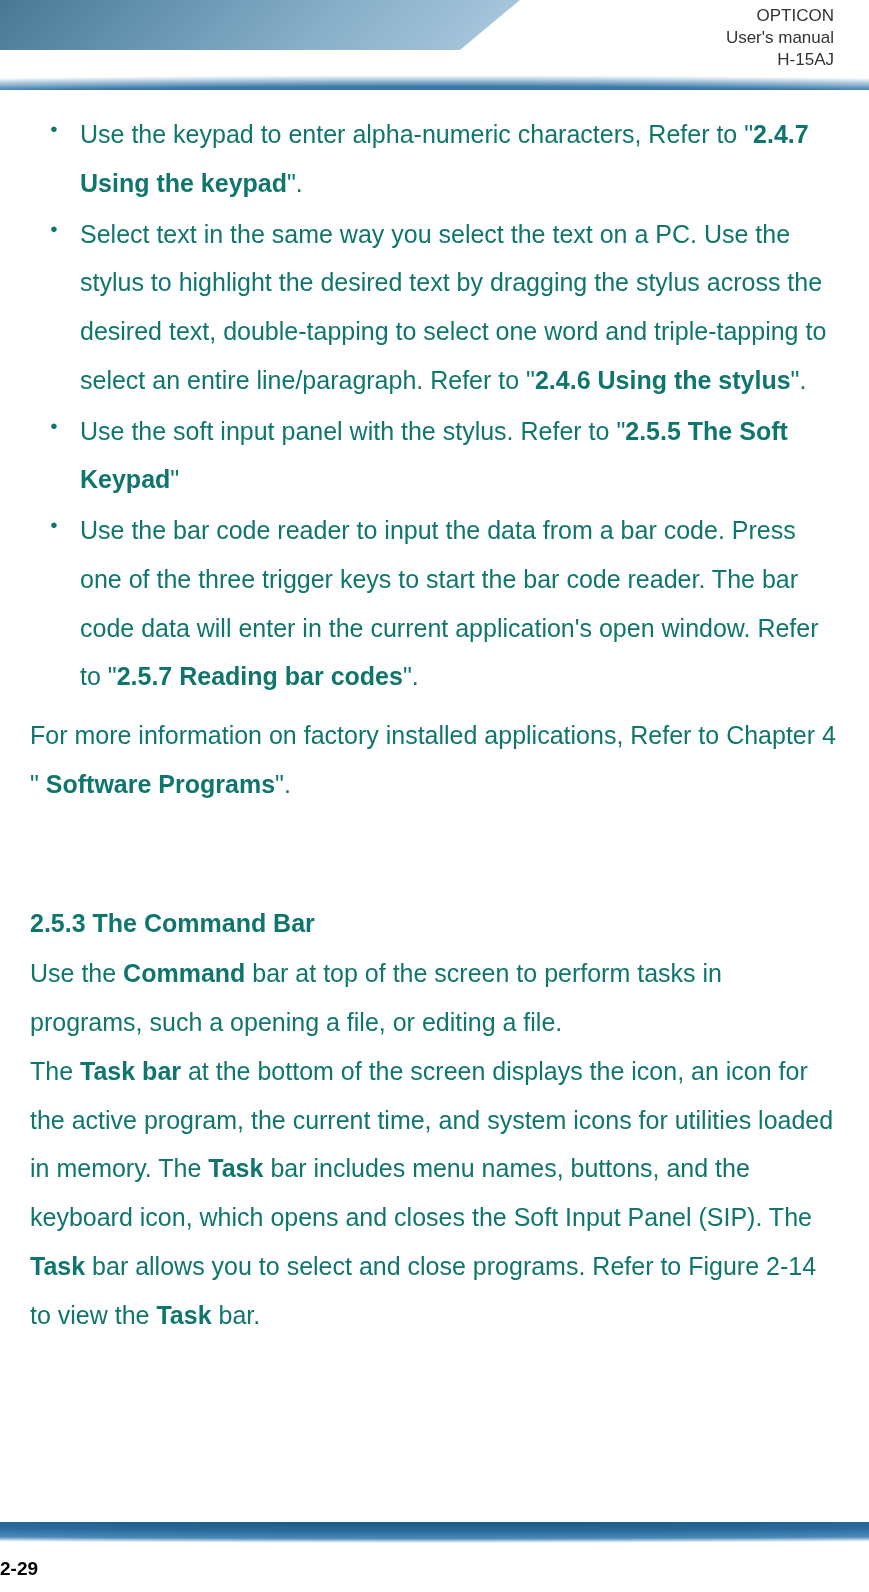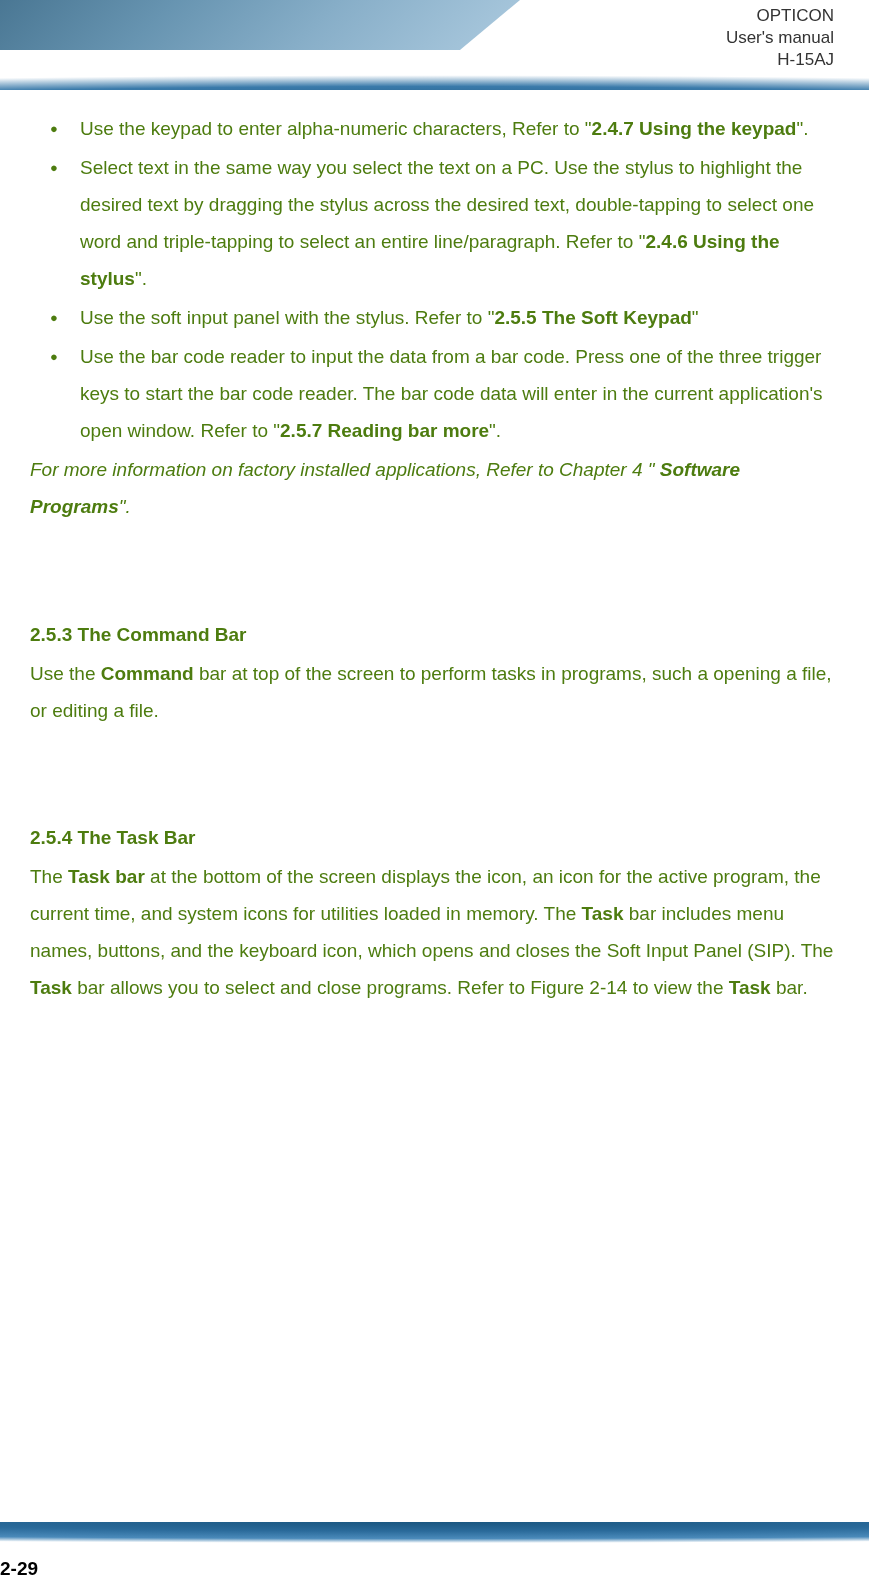--- a/index.html
+++ b/index.html
@@ -41,44 +41,43 @@
       position: absolute;
       top: 5px;
       right: 35px;
       text-align: right;
       font-size: 17px;
       color: #333;
       line-height: 1.3;
     }
     .content {
       padding: 15px 30px 0 30px;
-      font-size: 19px;
+      font-size: 25px;
       line-height: 1.95;
-      color: #4d7c0f;
+      color: #0f766e;
     }
     ul {
       list-style: none;
       padding-left: 0;
     }
     li {
       position: relative;
       padding-left: 50px;
       margin-bottom: 2px;
     }
     li::before {
       content: "●";
       position: absolute;
       left: 20px;
       top: 0;
       font-size: 13px;
       line-height: 2.9;
     }
     .body-para {
-      margin-top: 2px;
-      font-style: italic;
+      margin-top: 10px;
     }
     .section-heading {
       font-weight: bold;
       margin-top: 90px;
       margin-bottom: 2px;
     }
     .section-body {
       line-height: 1.95;
     }
     .bold {
@@ -120,33 +119,32 @@
     <li>
       <span>Use the keypad to enter alpha-numeric characters, Refer to "</span><span class="bold">2.4.7 Using the keypad</span><span>".</span>
     </li>
     <li>
       <span>Select text in the same way you select the text on a PC. Use the stylus to highlight the desired text by dragging the stylus across the desired text, double-tapping to select one word and triple-tapping to select an entire line/paragraph. Refer to "</span><span class="bold">2.4.6 Using the stylus</span><span>".</span>
     </li>
     <li>
       <span>Use the soft input panel with the stylus. Refer to "</span><span class="bold">2.5.5 The Soft Keypad</span><span>"</span>
     </li>
     <li>
-      <span>Use the bar code reader to input the data from a bar code. Press one of the three trigger keys to start the bar code reader. The bar code data will enter in the current application's open window. Refer to "</span><span class="bold">2.5.7 Reading bar more</span><span>".</span>
+      <span>Use the bar code reader to input the data from a bar code. Press one of the three trigger keys to start the bar code reader. The bar code data will enter in the current application's open window. Refer to "</span><span class="bold">2.5.7 Reading bar codes</span><span>".</span>
     </li>
   </ul>
 
   <p class="body-para">
     <span>For more information on factory installed applications, Refer to Chapter 4 " </span><span class="bold">Software Programs</span><span>".</span>
   </p>
 
   <p class="section-heading">2.5.3 The Command Bar</p>
   <p class="section-body">
     <span>Use the </span><span class="bold">Command</span><span> bar at top of the screen to perform tasks in programs, such a opening a file, or editing a file.</span>
   </p>
 
-  <p class="section-heading">2.5.4 The Task Bar</p>
   <p class="section-body">
     <span>The </span><span class="bold">Task bar</span><span> at the bottom of the screen displays the icon, an icon for the active program, the current time, and system icons for utilities loaded in memory. The </span><span class="bold">Task</span><span> bar includes menu names, buttons, and the keyboard icon, which opens and closes the Soft Input Panel (SIP). The </span><span class="bold">Task</span><span> bar allows you to select and close programs. Refer to Figure 2-14 to view the </span><span class="bold">Task</span><span> bar.</span>
   </p>
 </div>
 
 <div class="footer-decoration"></div>
 <div class="page-number">2-29</div>
 
 </body></html>

